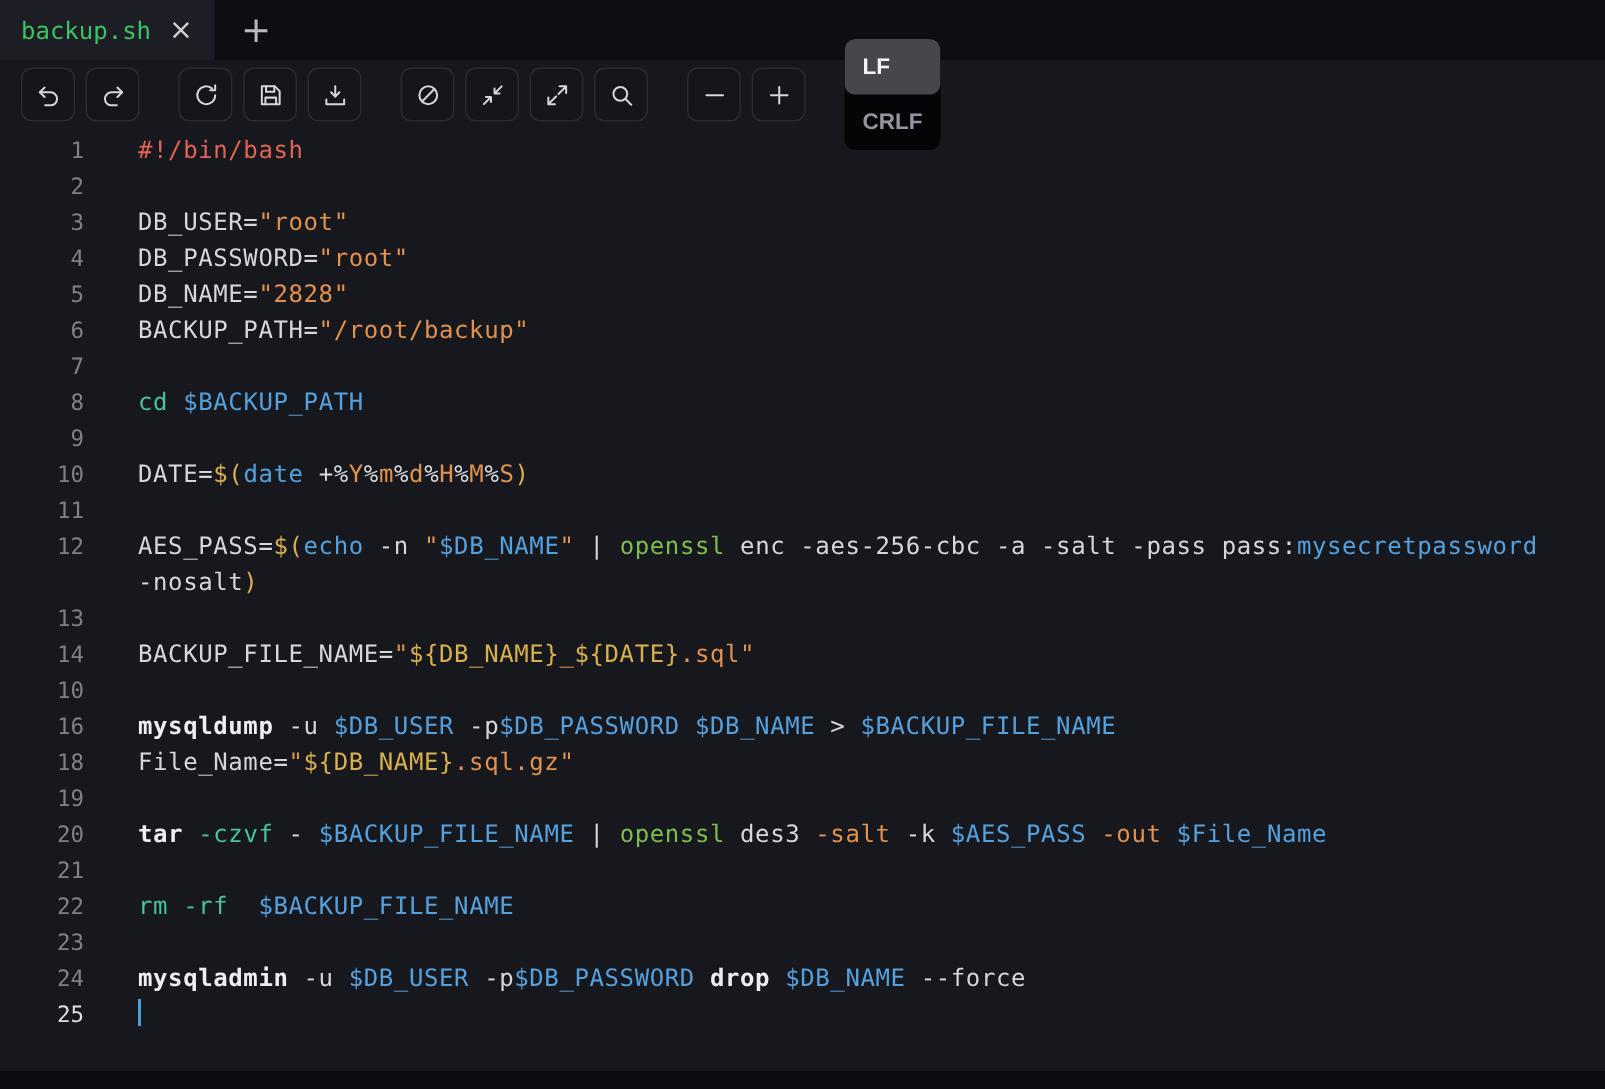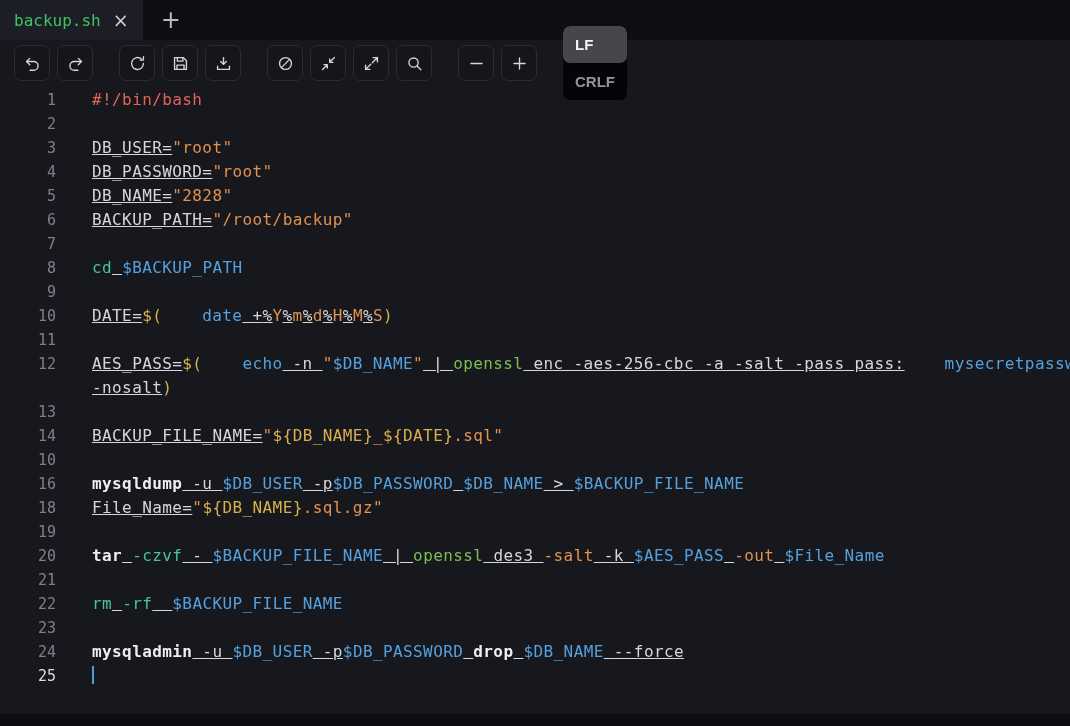--- a/index.html
+++ b/index.html
@@ -53,27 +53,27 @@
 
   
   .editor { flex: 1 1 auto; padding-top: 2px; cursor: text; overflow: hidden; }
   .row { display: flex; height: 24px; line-height: 24px; font-size: 16px; }
   .gutter {
     flex: 0 0 56px; text-align: right; color: var(--gutter, #7f8089);
     font-size: 15px; user-select: none;
   }
   .gutter.active { color: var(--gutter-active, #dcdce2); }
   .code { white-space: pre; padding-left: 36px; color: var(--tk-plain, #d6d7db); letter-spacing: 0.4px; }
-  .tk-plain { color: var(--tk-plain, #d6d7db); text-decoration: underline; }
+  .tk-plain { color: var(--tk-plain, #d6d7db); }
   .tk-cmt   { color: var(--tk-cmt, #e06456); }
   .tk-str   { color: var(--tk-str, #e2924d); }
   .tk-kw    { color: var(--tk-kw, #45c4a0); }
   .tk-var   { color: var(--tk-var, #55a1dd); }
   .tk-sub   { color: var(--tk-sub, #d8b04c); }
-  .tk-bi    { color: var(--tk-bi, #55a1dd); margin-left: 40px; }
+  .tk-bi    { color: var(--tk-bi, #55a1dd); }
   .tk-fn    { color: var(--tk-fn, #7abf4f); text-align: center; }
   .tk-cmd   { color: var(--tk-cmd, #eceef2); font-weight: bold; }
   .cursor {
     display: inline-block; width: 2px; height: 18px;
     background: var(--cursor, #4b9fd9); vertical-align: middle; margin-bottom: 3px;
   }
 
   .bottombar { flex: 0 0 12px; background: #0c0c11; }
 </style>
 </head>

